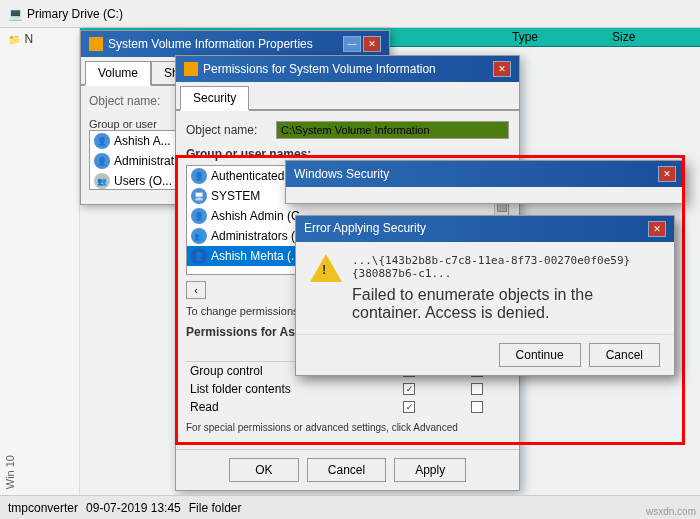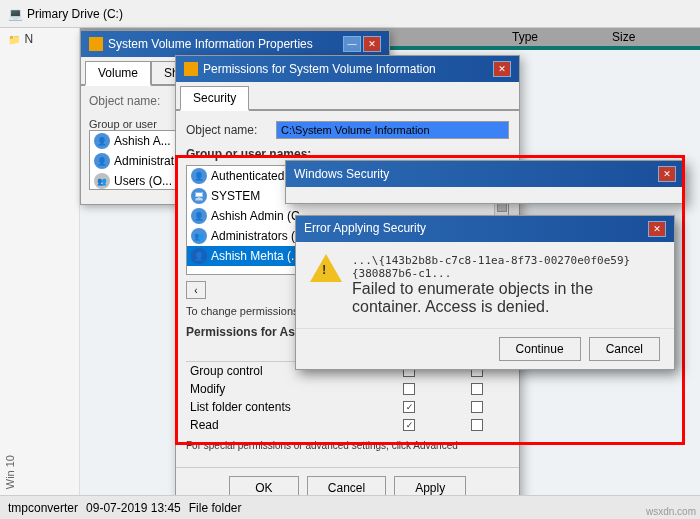--- a/index.html
+++ b/index.html
@@ -4,22 +4,22 @@
   <style>
     * { box-sizing: border-box; margin: 0; padding: 0; font-family: 'Segoe UI', Tahoma, Geneva, Verdana, sans-serif; font-size: 12px; }
     body { background: #1e5fa8; overflow: hidden; width: 700px; height: 519px; position: relative; }
 
     
     .bg { width: 700px; height: 519px; background: #eef2f5; position: relative; }
 
     
     .explorer-cols {
       display: flex;
-      background: #a3a3a3;
-      border-bottom: 4px solid #0f766e;
+      background: #14b8a6;
+      border-bottom: 1px solid #0f766e;
       padding: 2px 8px;
       position: absolute;
       top: 28px;
       left: 80px;
       right: 0;
     }
     .col-name { flex: 1; }
     .col-type { width: 100px; }
     .col-size { width: 80px; }
 
@@ -89,21 +89,21 @@
     .tab.active {
       background: white;
       border-bottom: 2px solid white;
       margin-bottom: -2px;
       z-index: 1;
     }
 
     .dialog-body { padding: 10px; }
     .field-row { display: flex; align-items: center; margin-bottom: 8px; }
     .field-label { width: 90px; color: #333; }
-    .field-value { flex: 1; background: #3b82f6; border: 1px solid #999; padding: 2px 4px; font-size: 11px; }
+    .field-value { flex: 1; background: #4d7c0f; border: 1px solid #999; padding: 2px 4px; font-size: 11px; }
 
     .group-label { font-weight: bold; margin-bottom: 4px; color: #333; }
 
     
     .user-list {
       border: 1px solid #999;
       background: white;
       height: 100px;
       overflow-y: auto;
       margin-bottom: 6px;
@@ -236,21 +236,21 @@
     .warning-triangle::after {
       content: '!';
       position: absolute;
       top: 8px; left: -4px;
       color: #333;
       font-weight: bold;
       font-size: 13px;
     }
     .error-text-area { flex: 1; }
     .error-main-text { font-size: 12px; margin-bottom: 6px; color: #333; }
-    .error-path { font-size: 11px; color: #333; font-family: monospace; }
+    .error-path { font-size: 11px; color: #333; margin-bottom: 6px; font-family: monospace; }
     .error-detail { font-size: 16px; color: #333; }
     .error-buttons {
       display: flex;
       justify-content: flex-end;
       gap: 8px;
       padding: 8px 14px;
       border-top: 1px solid #ddd;
     }
     .btn-continue {
       padding: 4px 16px;
@@ -480,33 +480,20 @@
         <thead>
           <tr>
             <th></th>
             <th>Allow</th>
             <th>Deny</th>
           </tr>
         </thead>
         <tbody>
           <tr>
             <td>Group control</td>
-            <td>
-                <div class="checkbox-cell">
-                  <div class="cb"></div>
-                </div>
-              </td>
-            <td>
-                <div class="checkbox-cell">
-                  <div class="cb"></div>
-                </div>
-              </td>
-          </tr>
-          <tr>
-            <td>Modify</td>
             <td>
                 <div class="checkbox-cell">
                   <div class="cb"></div>
                 </div>
               </td>
             <td>
                 <div class="checkbox-cell">
                   <div class="cb"></div>
                 </div>
               </td>

